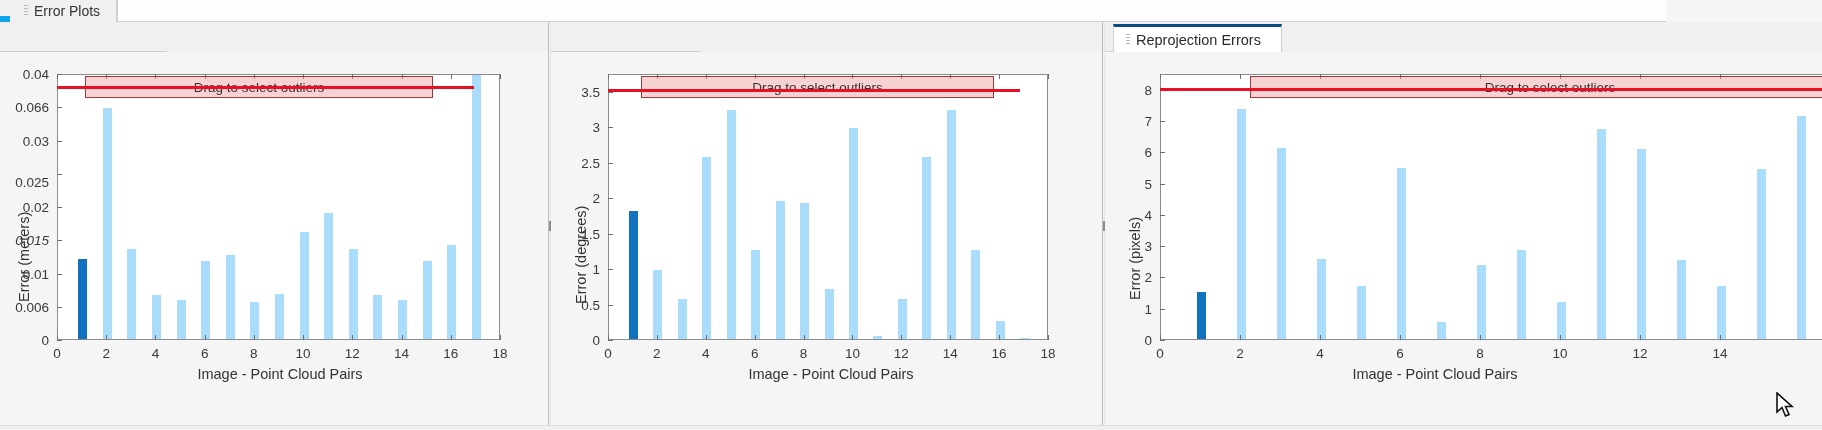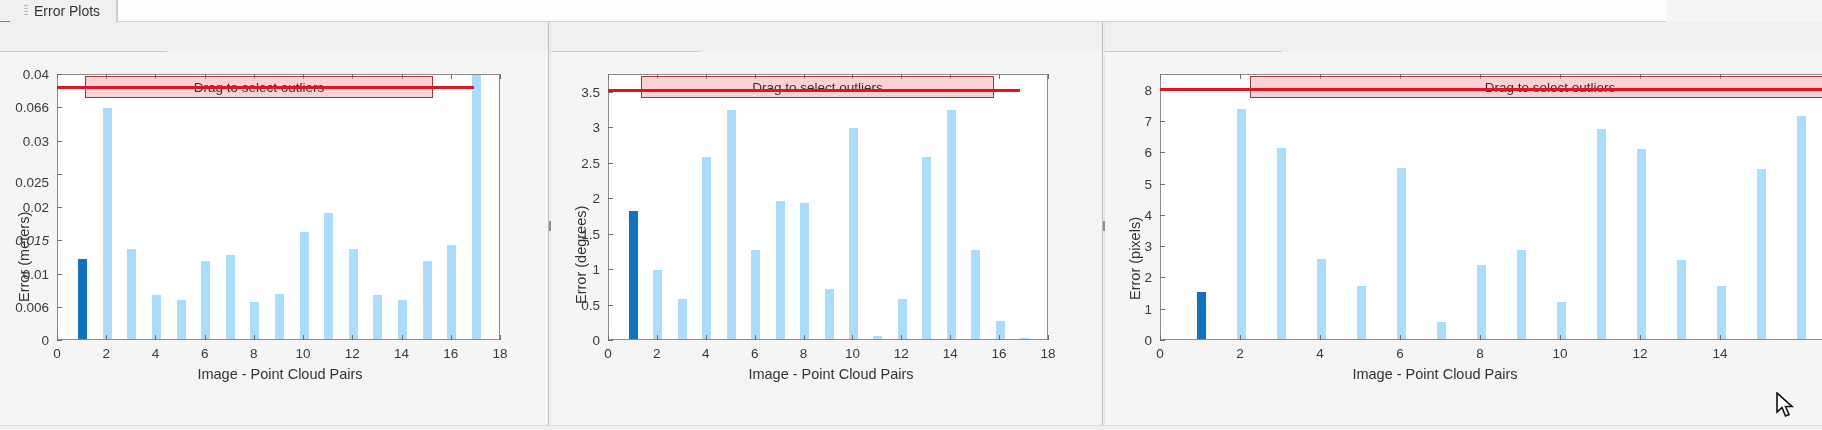--- a/index.html
+++ b/index.html
@@ -8,21 +8,21 @@
     overflow: hidden;
     background: #f5f5f5;
     font-family: "Liberation Sans", sans-serif;
   }
 
   
   .doc-tabstrip {
     position: absolute; left: 0; top: 0;
     width: 1666px; height: 22px;
     background: #f0f0f0;
-    border-bottom: 1px solid #0ea5e9;
+    border-bottom: 6px solid #0ea5e9;
   }
   .doc-tab {
     position: absolute; left: 10px; top: 0;
     height: 22px;
     padding: 0 16px 0 14px;
     display: flex; align-items: center;
     background: #f0f0f0;
     border-right: 1px solid #cfcfcf;
     font-size: 14px; color: #333;
     white-space: nowrap;
@@ -366,20 +366,24 @@
         <span>Drag to select outliers</span>
       </div>
       <div class="threshold-line" id="thr1" style="left: 57px; width: 412px; top: 36.896px; background: rgb(232, 17, 35);"></div>
     </div>
   </div>
 
   <div class="splitter split-2"></div>
 
   <div class="panel panel-3">
     <div class="panel-tabstrip">
+      <div class="panel-tab active">
+        <span class="grip"></span>
+        <span>Reprojection Errors</span>
+      </div>
     <div class="tabstrip-fill" style="left: 177px;"></div>
       </div>
     <div class="chart-wrap">
       <div class="ylabel" style="left:22px; top:248px;">Error (pixels)</div>
       <div class="xlabel" style="left:110px; top:314px; width:440px;">Image - Point Cloud Pairs</div>
       <div class="plotbox" id="plot2" style="left:55px; top:22px; width:700px; height:266px;">
         <div class="plotinner" id="plotinner2">
             <div class="bar selected" style="left: 35.5px; width: 9px; height: 46.9412px; background: rgb(18, 114, 192);"></div>
             <div class="bar" style="left: 75.5px; width: 9px; height: 230.325px; background: rgb(170, 220, 251);"></div>
             <div class="bar" style="left: 115.5px; width: 9px; height: 190.581px; background: rgb(170, 220, 251);"></div>

